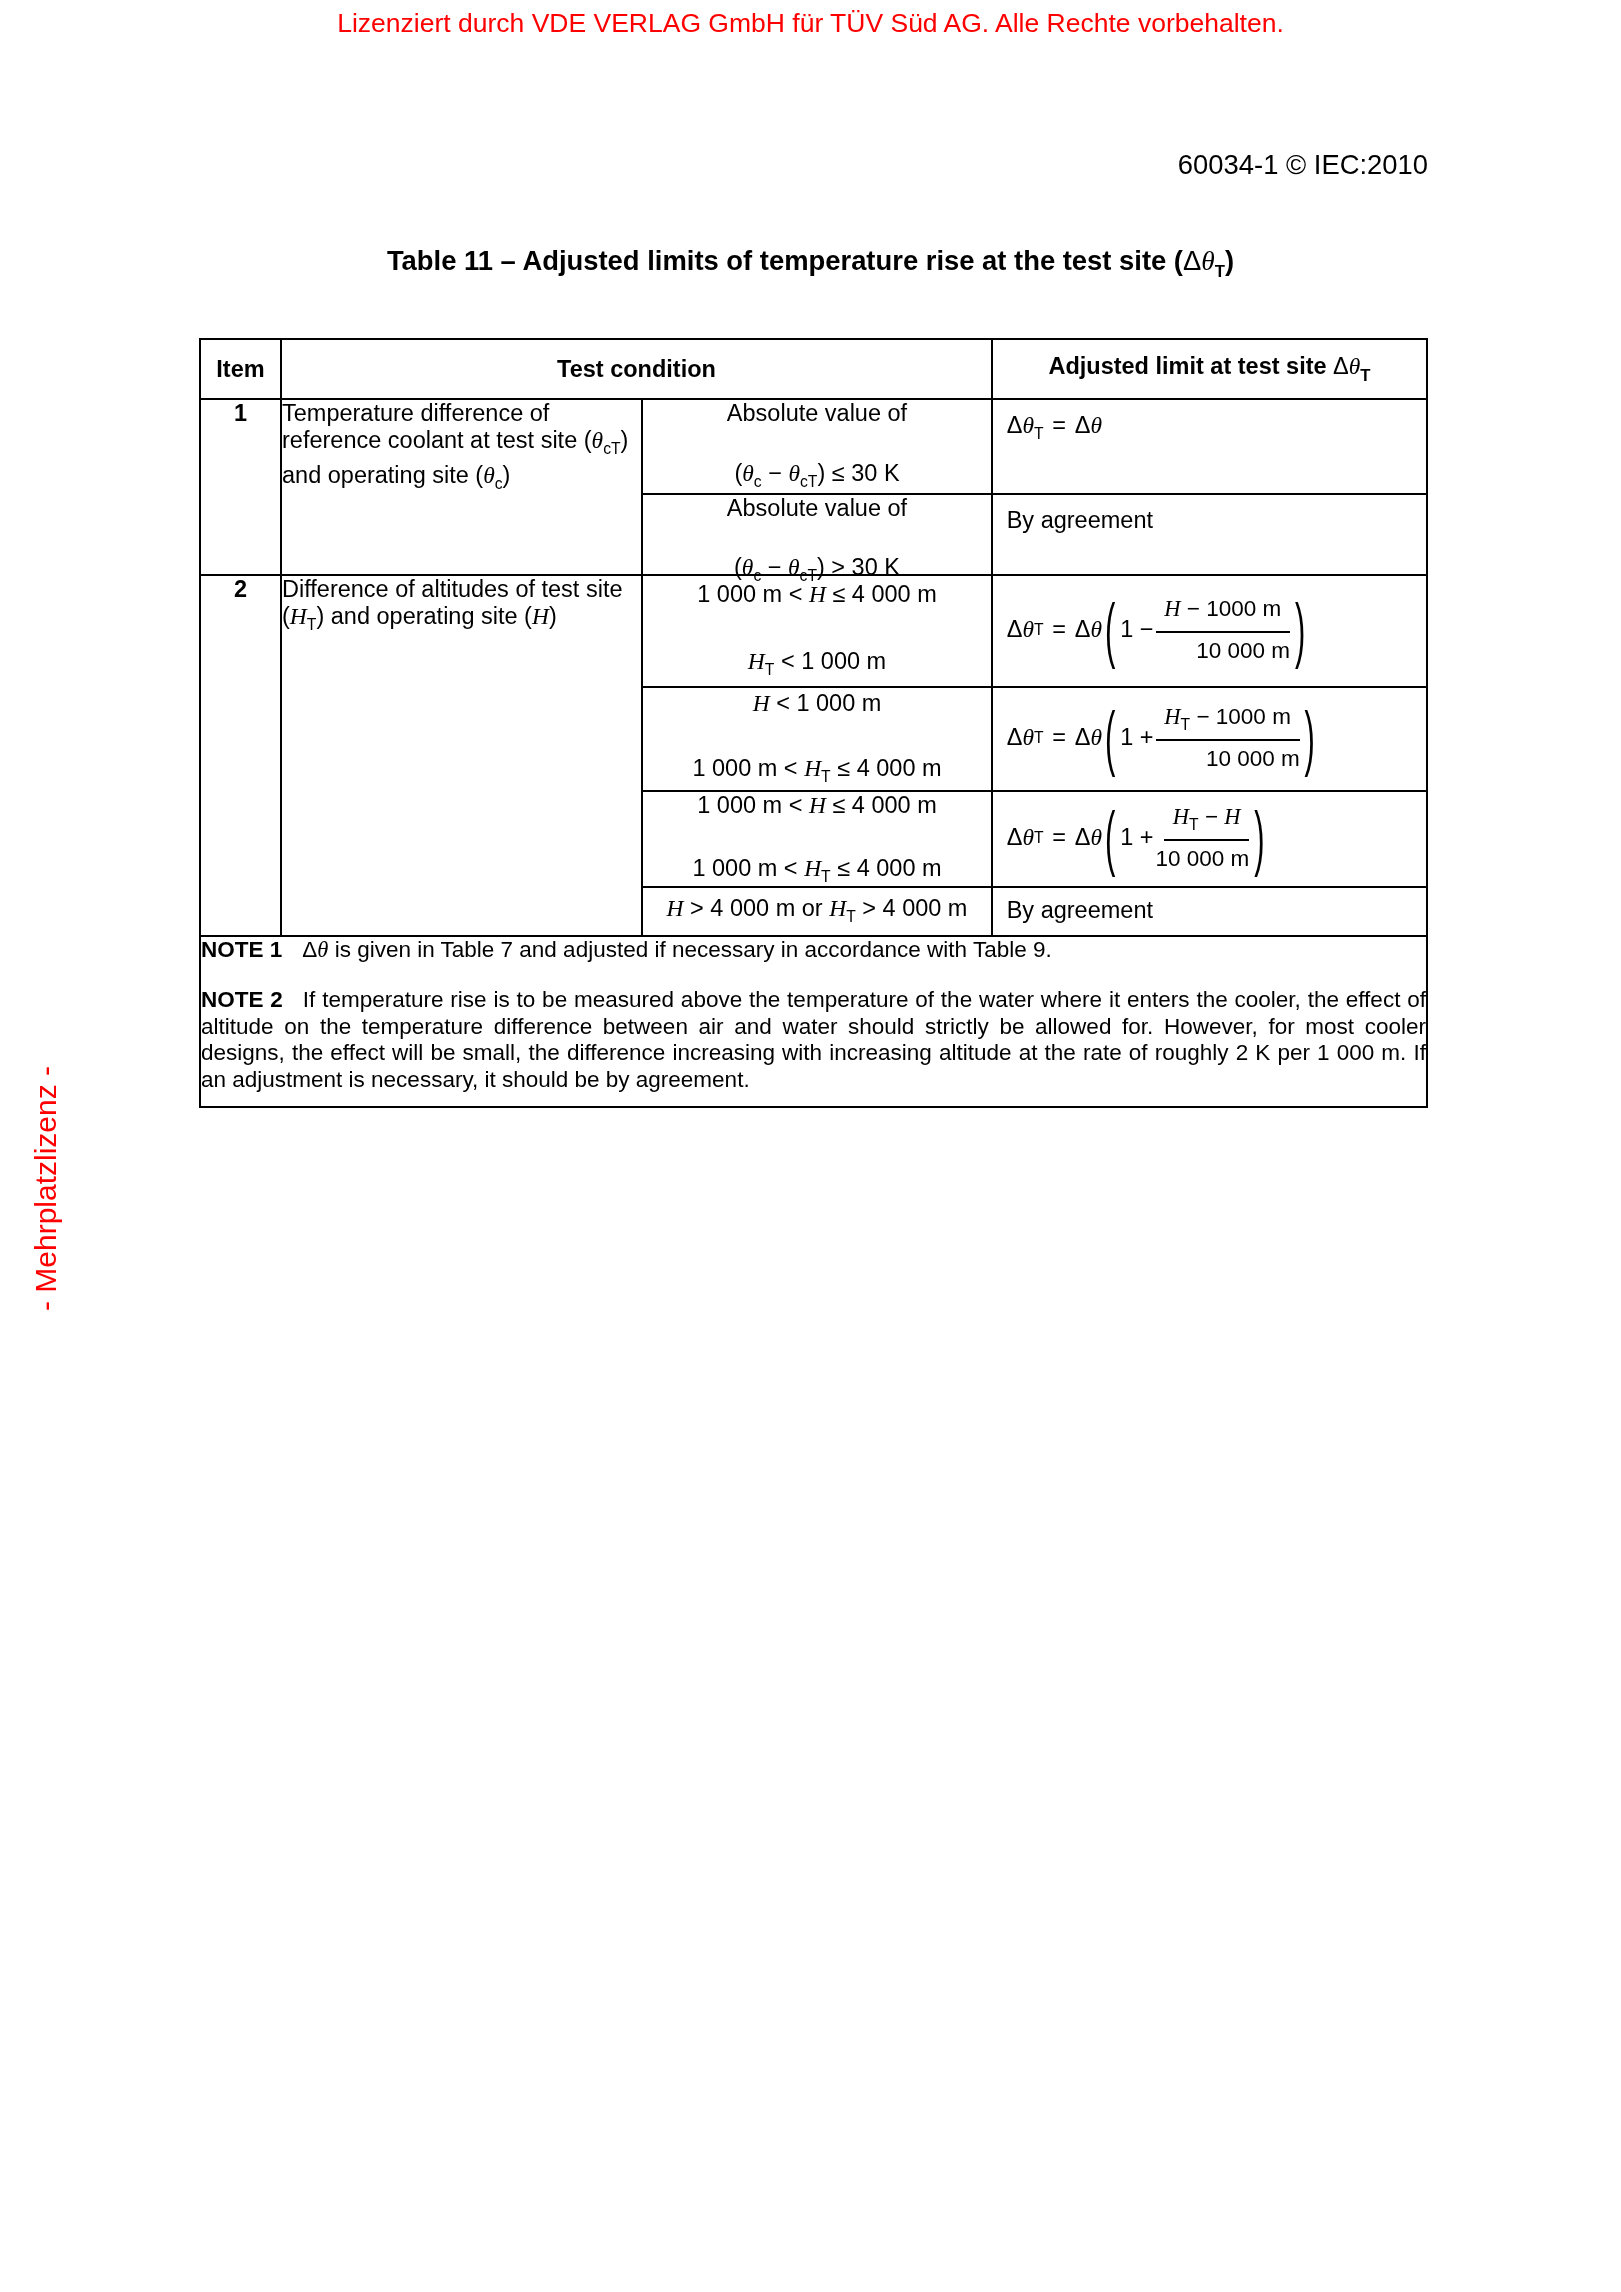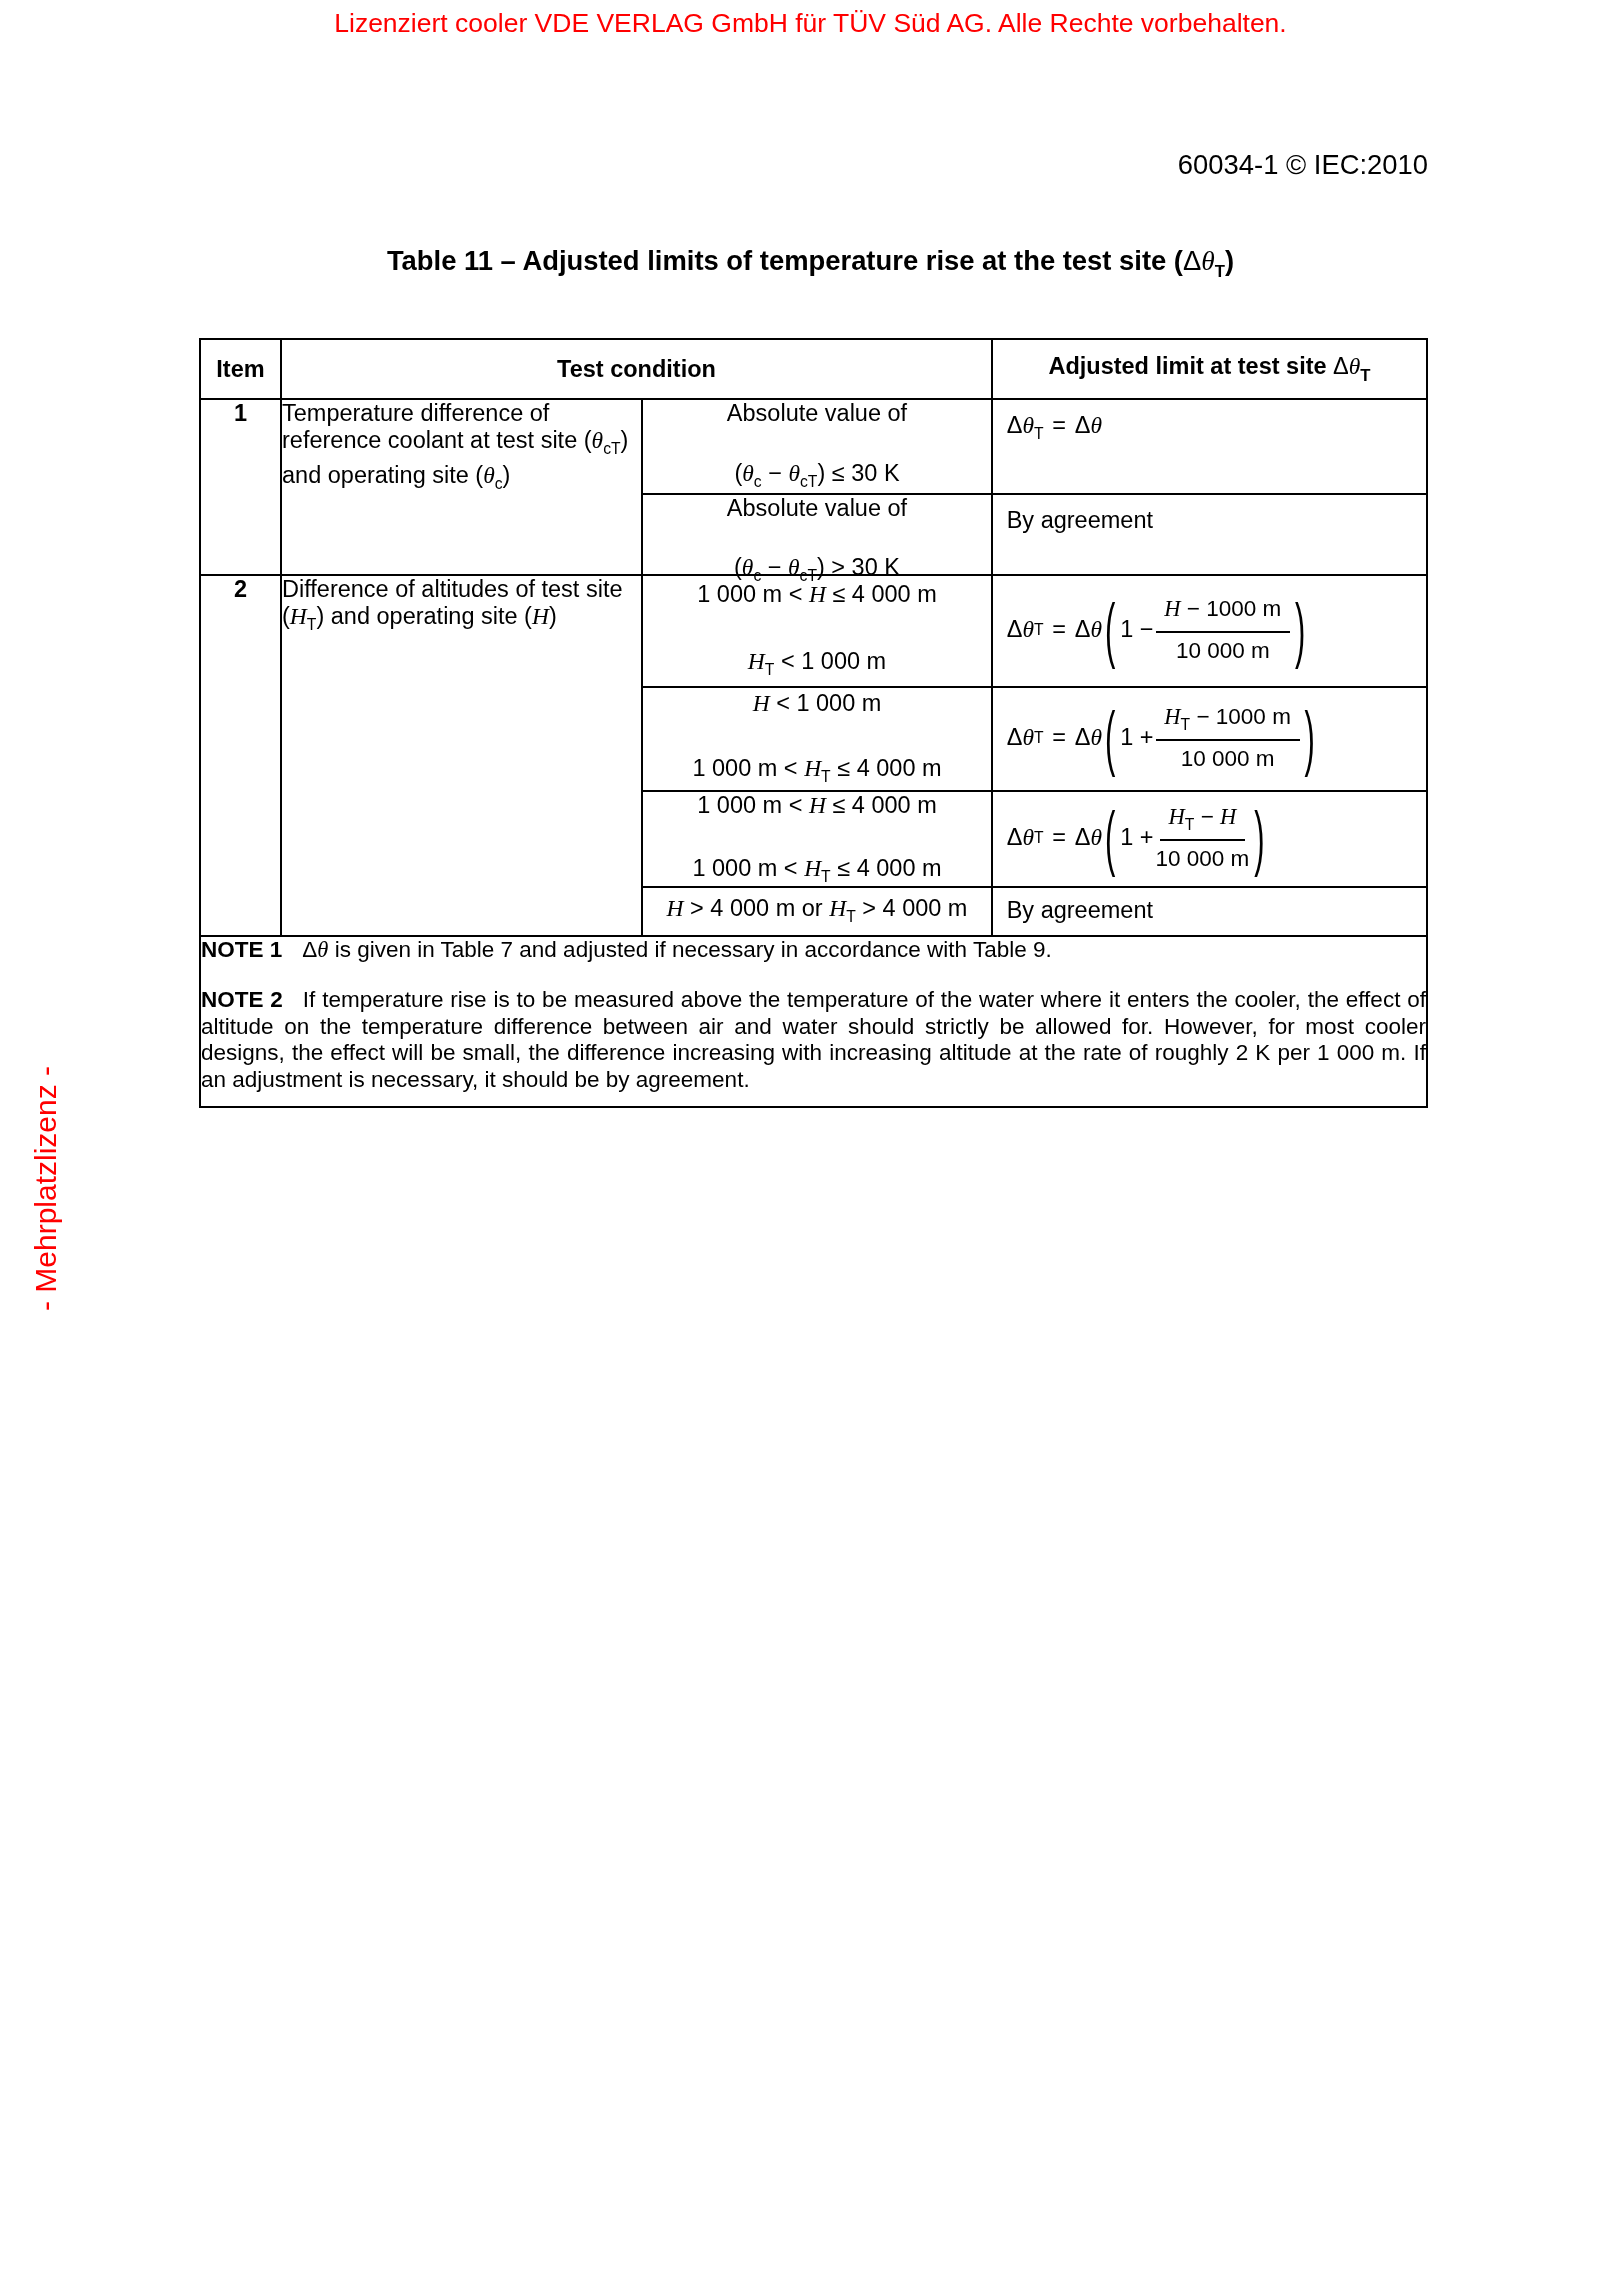--- a/index.html
+++ b/index.html
@@ -30,37 +30,37 @@
   .cell-item{text-align:center;font-weight:bold;font-size:23.5px;padding-top:7.8px;}
   .cell-desc{font-size:23.5px;line-height:26.5px;padding:6.9px 7.8px 0 11.8px;}
   .cflex{display:flex;flex-direction:column;justify-content:space-evenly;align-items:center;
          font-size:23.5px;gap:32px;}
   .aflex{display:flex;align-items:center;padding-left:13.7px;font-size:23.5px;}
   .atop{padding:11.8px 0 0 13.7px;font-size:23.5px;}
   
   .frm{display:flex;align-items:center;font-size:23.5px;white-space:nowrap;}
   .feq{margin:0 8.8px;}
   .inner{margin-left:2px;}
-  .frac{display:inline-flex;flex-direction:column;align-items:center;font-size:22.5px;margin:0 2px;}
+  .frac{display:inline-flex;flex-direction:column;align-items:flex-end;font-size:22.5px;margin:0 2px;}
   .fnum{border-bottom:2px solid #000;padding:0 8.8px 4.9px 8.8px;white-space:nowrap;}
   .fden{padding-top:4.9px;white-space:nowrap;}
   .bigp{display:inline-block;font-size:31px;line-height:1;transform:scaleY(2.35);margin:0 2.9px;
         font-weight:normal;}
   
   .cell-notes{padding:17.6px 15.7px 0 11.8px;font-size:22.5px;line-height:26.5px;height:171px;}
   .nlabel{margin-right:20px;font-weight:bold;}
   .note2{margin-top:23.5px;text-align:justify;}
   .nowrap{white-space:nowrap;}
 </style>
 </head>
 <body>
 
 <div class="page">
 
-  <div class="top-license">Lizenziert cooler VDE VERLAG GmbH  für TÜV Süd AG. Alle Rechte vorbehalten.</div>
+  <div class="top-license">Lizenziert durch VDE VERLAG GmbH  für TÜV Süd AG. Alle Rechte vorbehalten.</div>
   <div class="side-license">- Mehrplatzlizenz -</div>
 
   <div class="doc-ref">60034-1 © IEC:2010</div>
 
   <div class="title">
     <div><span>Table 11 – Adjusted limits of temperature rise at the test site (</span><span class="up">Δ</span><span class="mit">θ</span><span class="ssb">T</span><span>)</span></div>
   </div>
 
   <div class="twrap">
     <table class="t">

